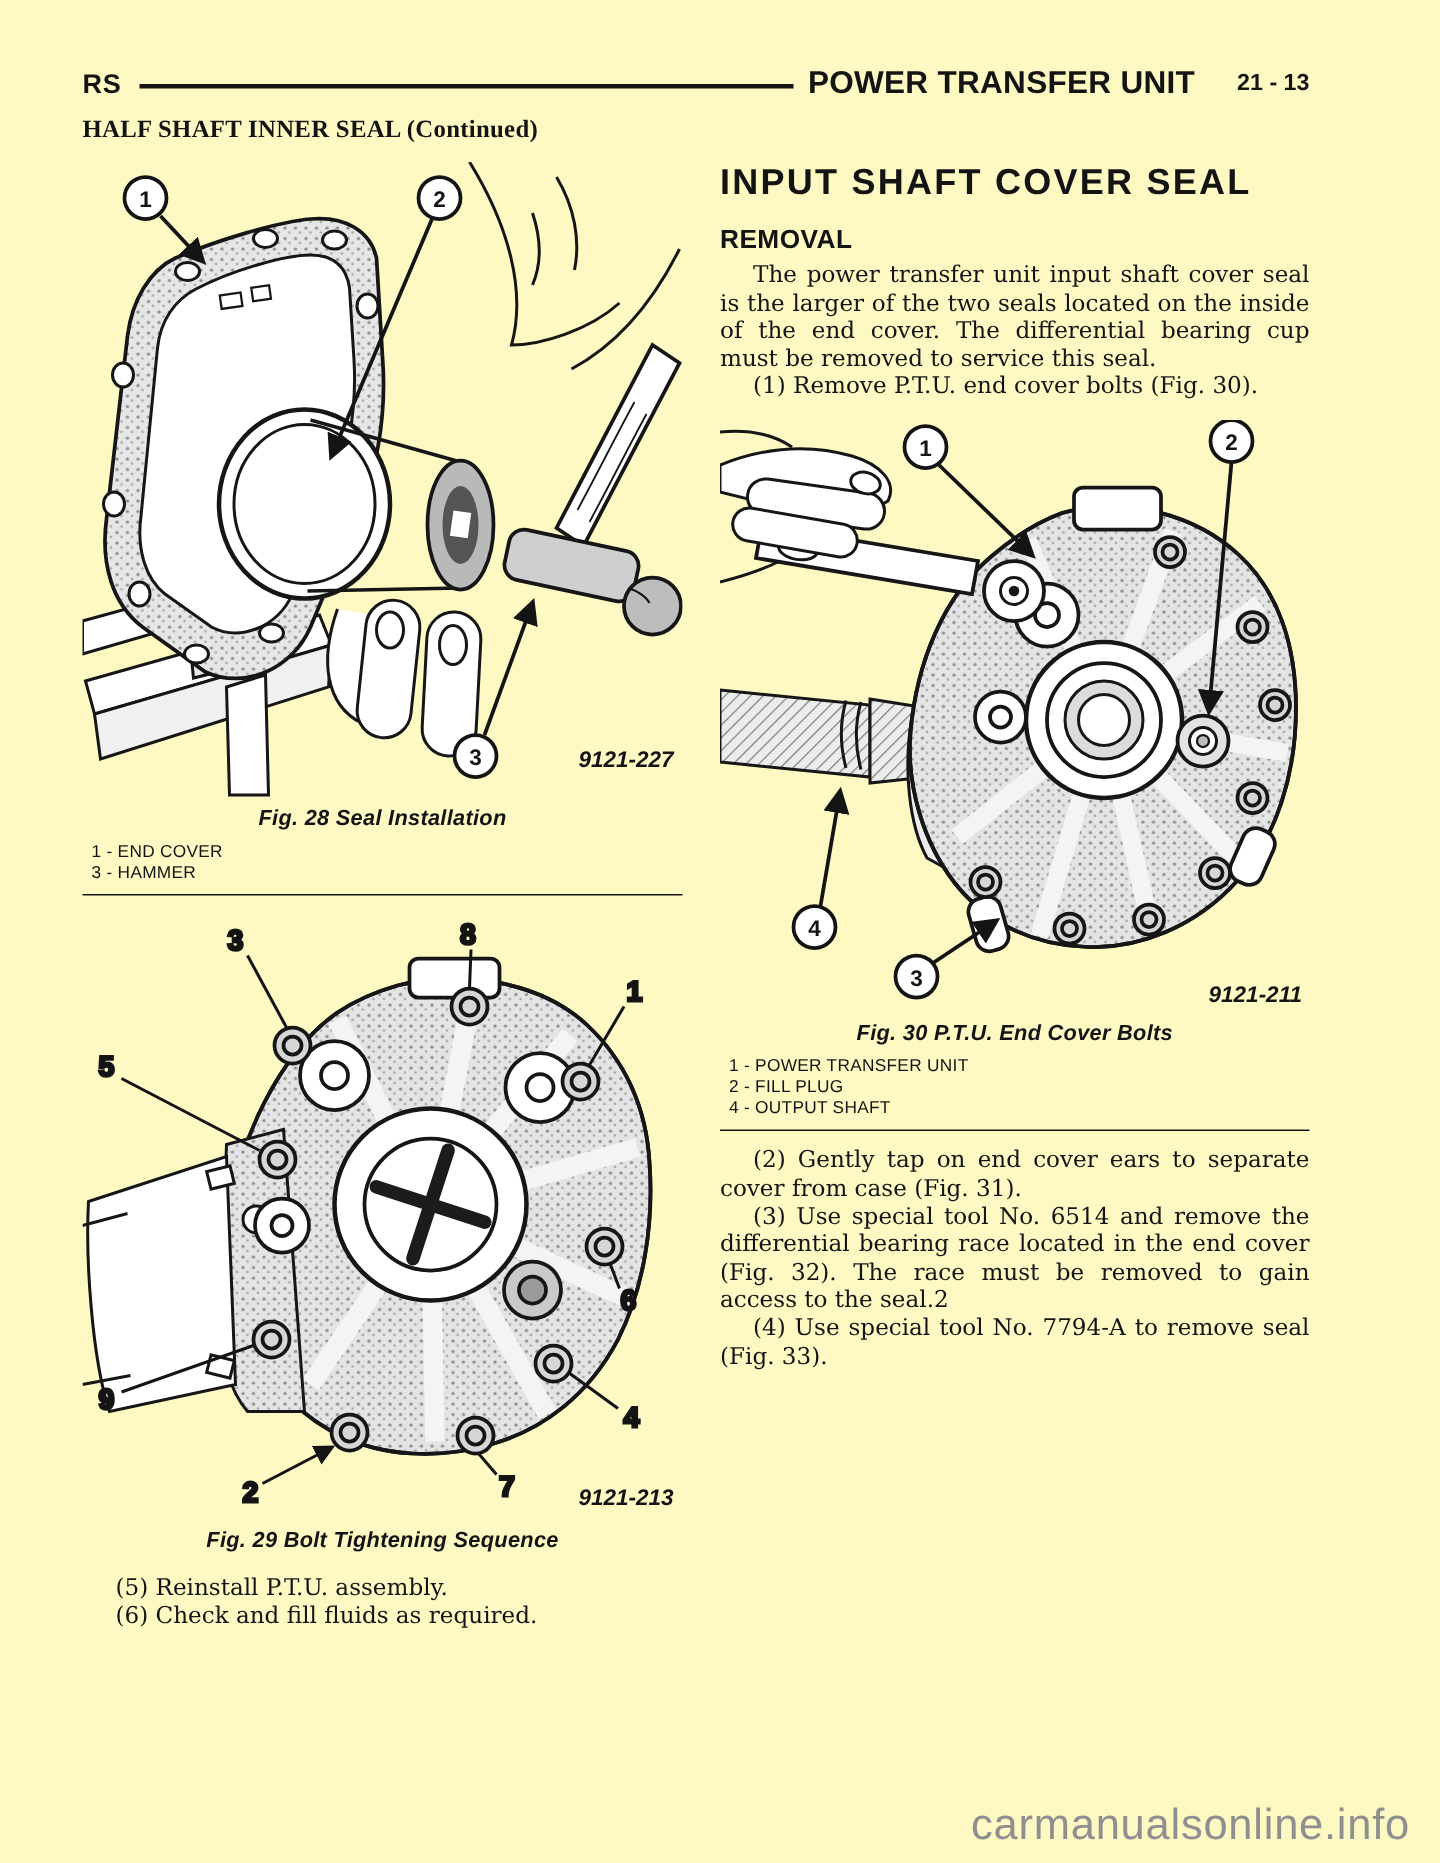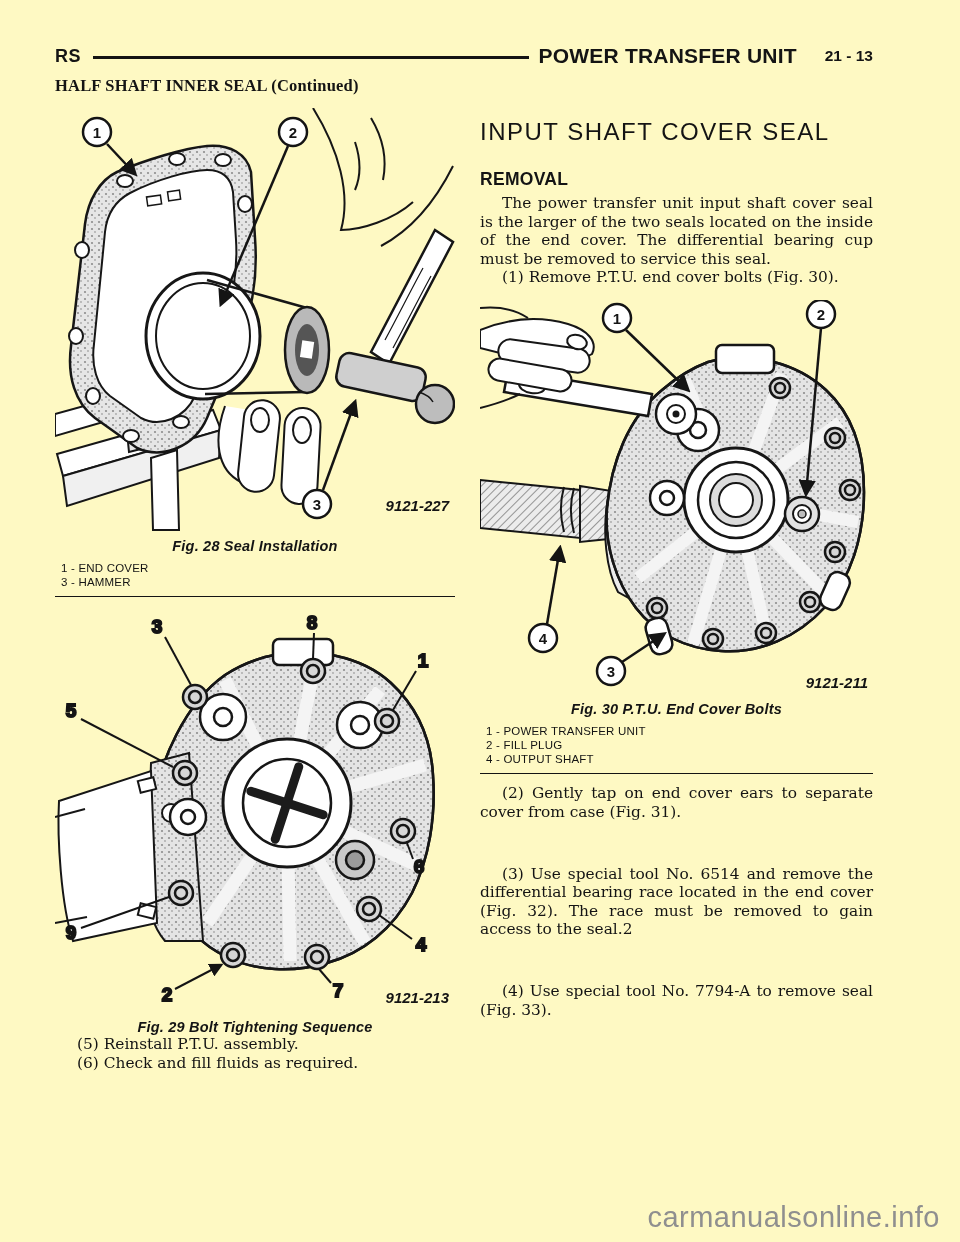--- a/index.html
+++ b/index.html
@@ -19,41 +19,41 @@
   .hdr-title { font-size:21px; letter-spacing:.2px; margin-right:28px; }
   .hdr-page { font-size:15.5px; }
   .cont-heading {
     position:absolute; left:55px; top:76px;
     font-family:Liberation Serif, serif; font-weight:bold;
     font-size:16.5px; letter-spacing:.2px;
   }
   .columns { position:absolute; left:55px; top:104px; display:flex; gap:25px; }
   .col-left  { width:400px; }
   .col-right { width:393px; }
-  .body { font-size:15.4px; line-height:18.6px; text-align:justify;margin-top:43px; }
+  .body { font-size:15.4px; line-height:18.6px; text-align:justify; }
   .indent { text-indent:22px; }
   .step-line { font-size:15.4px; line-height:19px; text-indent:22px; text-align:left; }
   .caption {
     font-family:"Liberation Sans",sans-serif; font-weight:bold; font-style:italic;
     font-size:14.5px; text-align:center; margin-top:6px; letter-spacing:.2px;
   }
   .legend {
     font-family:"Liberation Sans",sans-serif; font-size:11.5px; line-height:14px;
     margin-top:7px; padding-left:6px; letter-spacing:.2px;
   }
   .legend-rule { border:none; border-top:1.5px solid #141414; margin-top:7px; }
   .section-title {
-    font-family:"Liberation Sans",sans-serif; font-weight:normal;
-    font-size:24px; letter-spacing:1.5px; margin-top:14px;
+    font-family:"Liberation Sans",sans-serif; font-weight:bold;
+    font-size:24px; letter-spacing:1.5px; margin-top:4px;
   }
   .sub-title {
     font-family:"Liberation Sans",sans-serif; font-weight:bold;
-    font-size:17.5px; letter-spacing:.3px; margin-top:23px;
-  }
-  .mt4 { margin-top:4px; } .mt6 { margin-top:0; } .mt8 { margin-top:8px; }
+    font-size:17.5px; letter-spacing:.3px; margin-top:13px;
+  }
+  .mt4 { margin-top:4px; } .mt6 { margin-top:14px; } .mt8 { margin-top:8px; }
   .mt10 { margin-top:10px; } .mt13 { margin-top:13px; }
   figure { margin:0; }
   svg { display:block; }
   svg text { font-family:"Liberation Sans",sans-serif; font-weight:bold; fill:#141414; }
   .watermark {
     position:absolute; right:20px; bottom:8px;
     font-family:"Liberation Sans",sans-serif; font-size:29px;
     color:#8f8f8f; letter-spacing:.5px;
   }
 </style>

